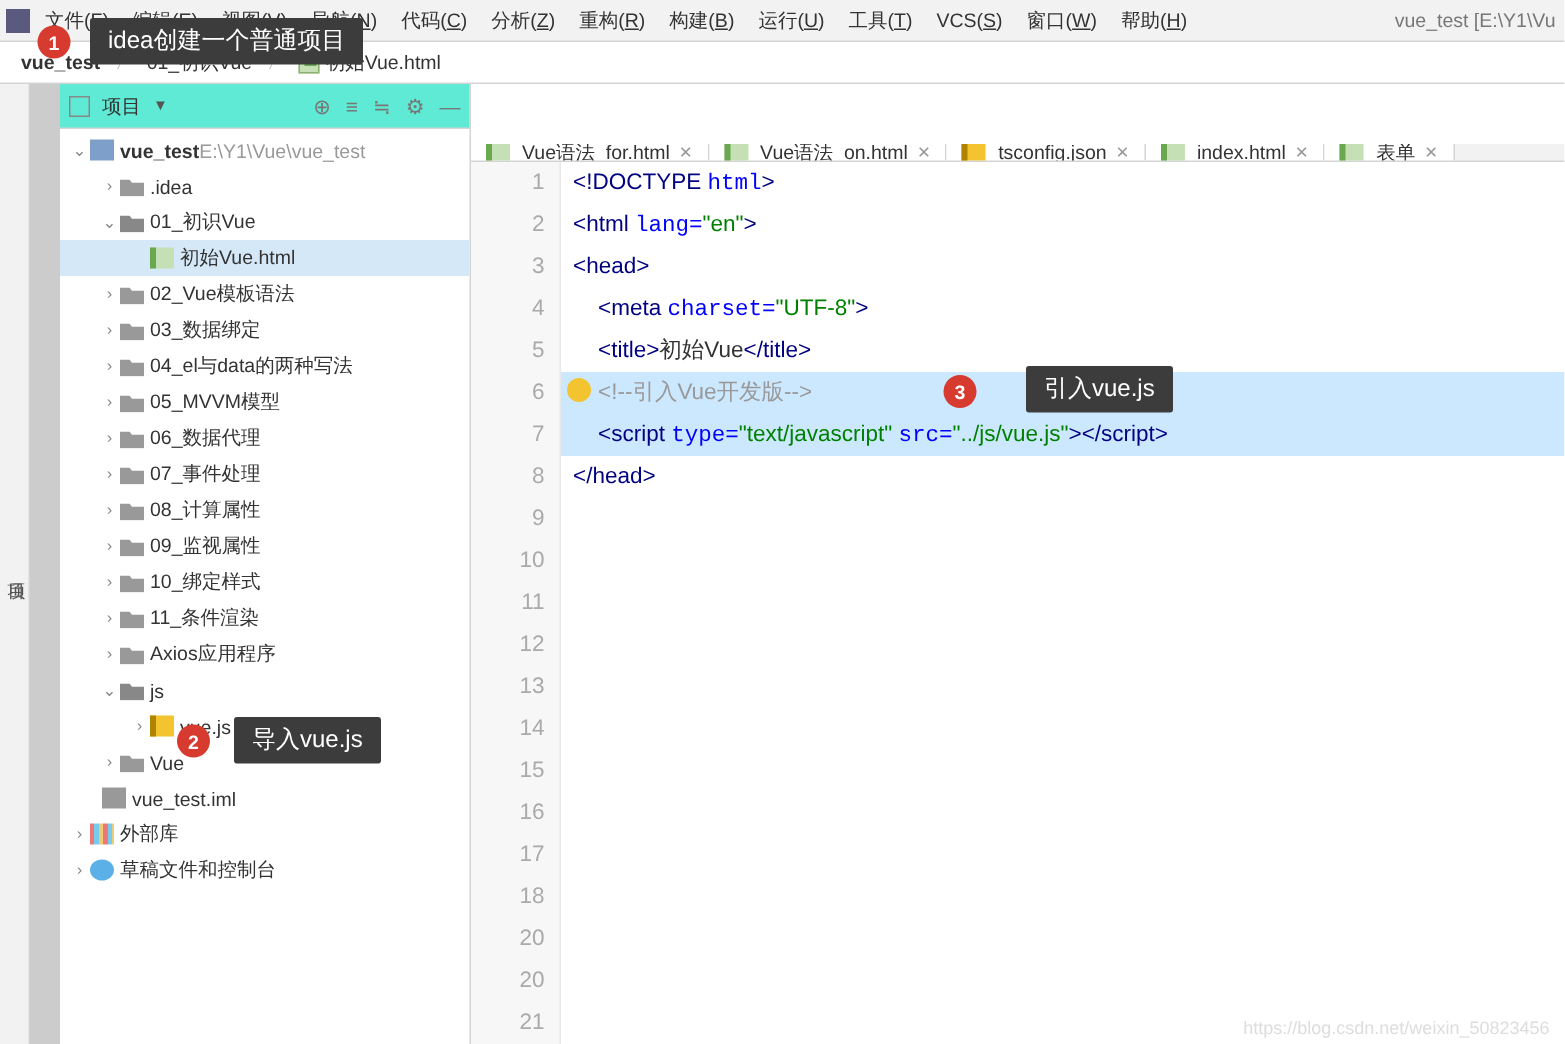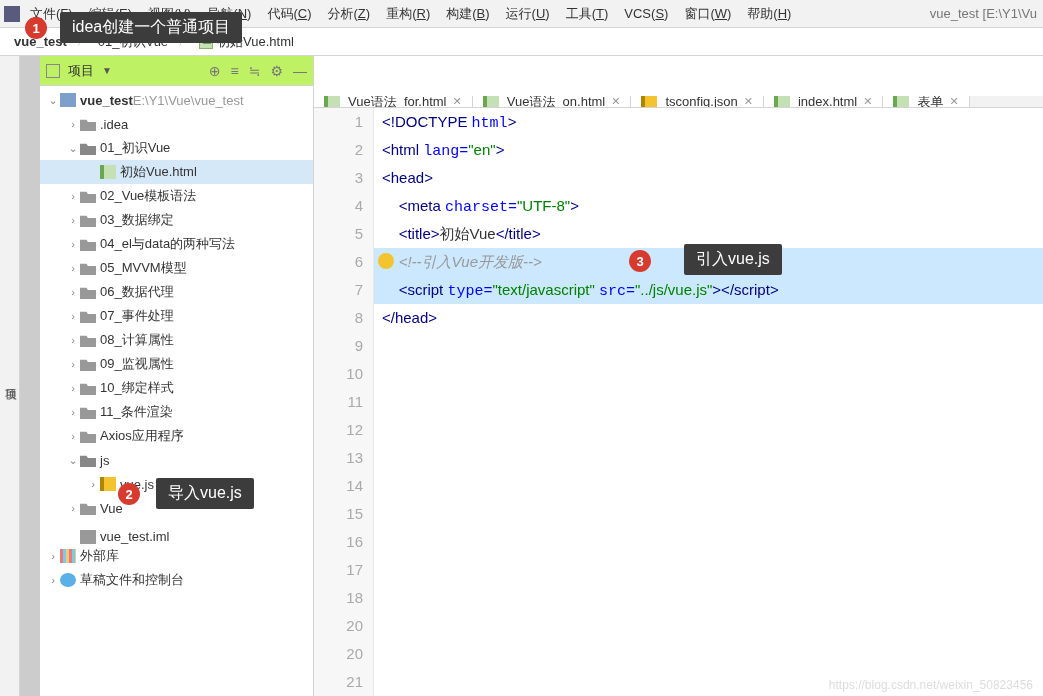--- a/index.html
+++ b/index.html
@@ -18,21 +18,21 @@
 .breadcrumb .crumb { padding: 2px 6px; display: flex; align-items: center; gap: 4px; }
 .breadcrumb .sep { color: #aaa; font-size: 11px; }
 .file-ico { width: 14px; height: 14px; background: #c5e0b4; border: 1px solid #8faf6f; display: inline-block; position: relative; }
 .file-ico::after { content: "H"; position: absolute; font-size: 8px; left: 3px; top: 0; color: #fff; background: #6aa84f; width: 8px; height: 8px; line-height: 8px; text-align: center; }
 
 .main { display: flex; height: calc(100% - 56px); }
 .side-tab { width: 20px; background: #f2f2f2; border-right: 1px solid #d4d4d4; writing-mode: vertical-rl; text-align: center; padding-top: 6px; font-size: 12px; color: #555; cursor: pointer; }
 .side-dark { width: 20px; background: #ccc; }
 
 .project-panel { width: 274px; display: flex; flex-direction: column; border-right: 1px solid #d4d4d4; background: #fff; }
-.project-header { height: 30px; display: flex; align-items: center; border-bottom: 1px solid #d4d4d4; padding: 0 6px; justify-content: space-between; background: #bef264; }
+.project-header { height: 30px; display: flex; align-items: center; border-bottom: 1px solid #d4d4d4; padding: 0 6px; justify-content: space-between; background: #5eead4; }
 .project-header .left { display: flex; align-items: center; gap: 4px; }
 .pinico { width:14px; height:14px; border:1px solid #888; display:inline-block; }
 .project-header .label { padding: 0 4px; }
 .project-header .dropdown { font-size: 10px; color: #555; }
 .project-header .icons { display: flex; gap: 10px; color: #777; font-size: 14px; }
 
 .tree { flex: 1; overflow: auto; padding-top: 2px; }
 .tree-item { display: flex; align-items: center; height: 24px; padding-left: 4px; cursor: pointer; white-space: nowrap; }
 .tree-item.selected { background: #d5e8f8; }
 .tree-arrow { width: 14px; text-align: center; color: #888; font-size: 11px; }
@@ -57,21 +57,21 @@
 .gutter { width: 60px; background: #f7f7f7; text-align: right; color: #aaa; padding-right: 10px; border-right: 1px solid #e8e8e8; line-height: 28px; }
 .gutter .ln { height: 28px; }
 .code { flex: 1; position: relative; line-height: 28px; }
 .codeline { height: 28px; padding-left: 8px; white-space: pre; }
 .codeline.hl { background: #cce8ff; }
 .bulb { position: absolute; left: 40px; width: 16px; height: 16px; background: #f4c430; border-radius: 50%; top: 6px; }
 
 .tok-tag { color: #000080; }
 .tok-attr { color: #0000ff; font-family: Liberation Mono, monospace; }
 .tok-str { color: #008000; }
-.tok-com { color: #999; font-style: italic; }
+.tok-com { color: #999; }
 
 .proj-root { font-weight: bold; }
 .watermark { position: absolute; bottom: 4px; right: 10px; color: #ddd; font-size: 12px; }
 </style>
 </head>
 <body>
 
 <div class="menubar">
   <span class="logo"></span>
   <span id="menuitems"><span class="menu-item">文件(<span class="underline">F</span>)</span><span class="menu-item">编辑(<span class="underline">E</span>)</span><span class="menu-item">视图(<span class="underline">V</span>)</span><span class="menu-item">导航(<span class="underline">N</span>)</span><span class="menu-item">代码(<span class="underline">C</span>)</span><span class="menu-item">分析(<span class="underline">Z</span>)</span><span class="menu-item">重构(<span class="underline">R</span>)</span><span class="menu-item">构建(<span class="underline">B</span>)</span><span class="menu-item">运行(<span class="underline">U</span>)</span><span class="menu-item">工具(<span class="underline">T</span>)</span><span class="menu-item">VCS(<span class="underline">S</span>)</span><span class="menu-item">窗口(<span class="underline">W</span>)</span><span class="menu-item">帮助(<span class="underline">H</span>)</span></span>
@@ -201,21 +201,21 @@
         <div class="tree-item" style="padding-left: 46px;">
           <span class="tree-arrow">›</span>
           <span class="tree-ico js"></span>
           <span class="tree-label">vue.js</span>
         </div>
         <div class="tree-item" style="padding-left: 26px;">
           <span class="tree-arrow">›</span>
           <span class="tree-ico folder"></span>
           <span class="tree-label">Vue</span>
         </div>
-        <div class="tree-item" style="padding-left: 26px; align-items: flex-end;">
+        <div class="tree-item" style="padding-left: 14px;">
           <span class="tree-arrow none">·</span>
           <span class="tree-ico iml"></span>
           <span class="tree-label">vue_test.iml</span>
         </div>
         <div class="tree-item" style="padding-left: 6px;">
           <span class="tree-arrow">›</span>
           <span class="tree-ico lib"></span>
           <span class="tree-label">外部库</span>
         </div>
         <div class="tree-item" style="padding-left: 6px;">

